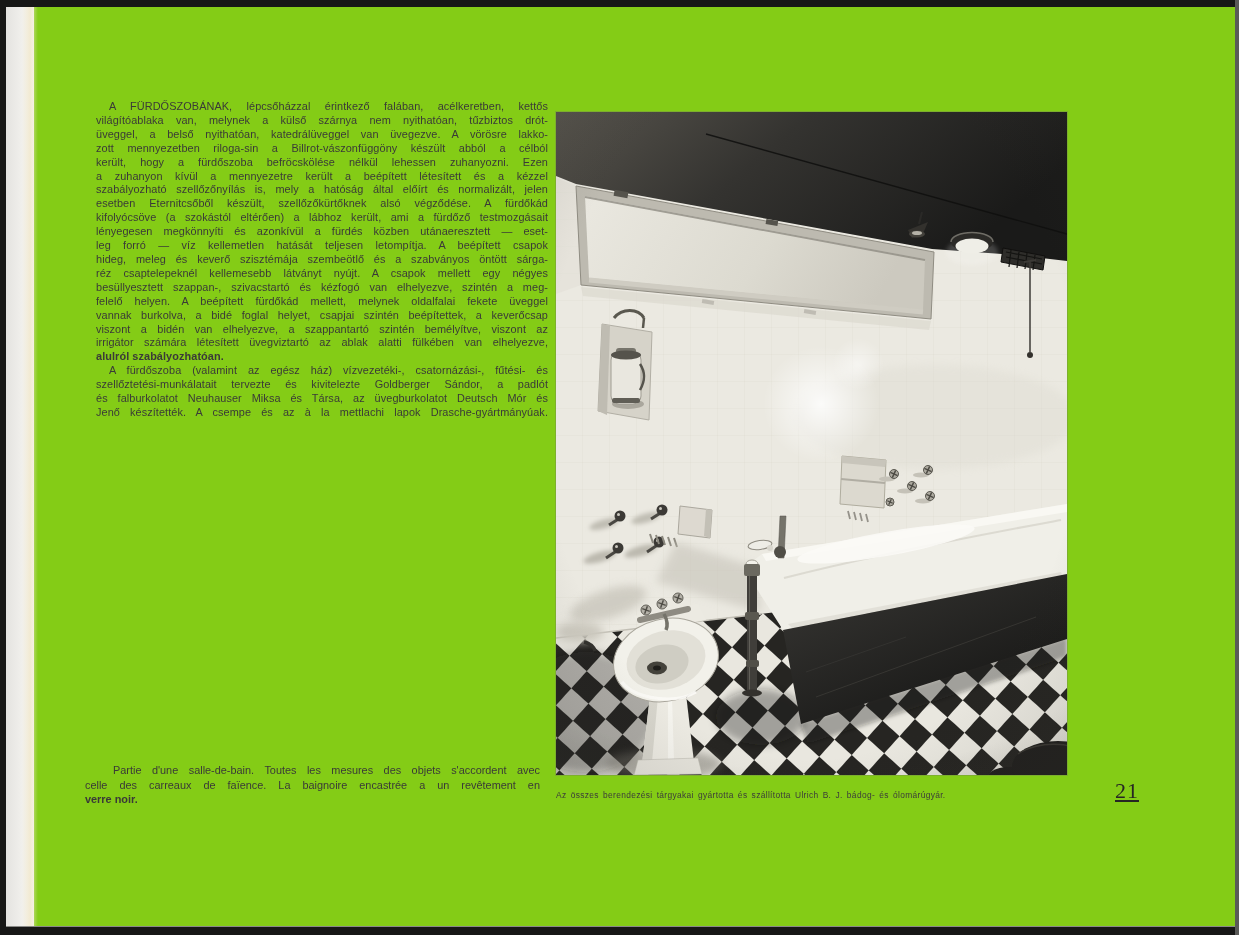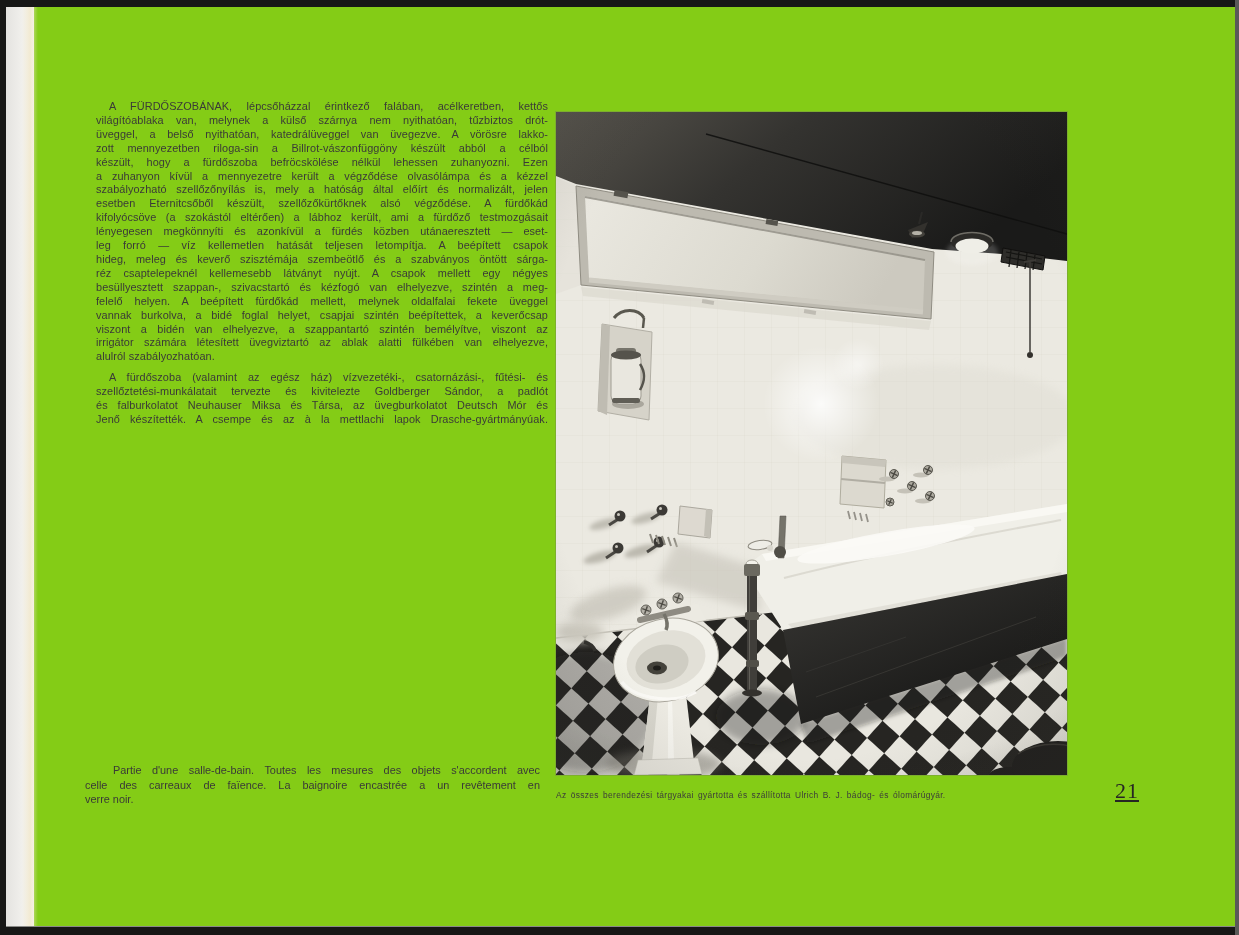--- a/index.html
+++ b/index.html
@@ -11,23 +11,23 @@
   .bar-left{position:absolute;left:0;top:0;width:6px;height:935px;background:#171716;}
   .bar-bottom{position:absolute;left:0;top:926px;width:1239px;height:9px;background:#171716;border-top:1px solid #8a8a88;}
   .bar-right{position:absolute;left:1235px;top:0;width:4px;height:935px;background:#5a5a58;}
   .gutter{position:absolute;left:6px;top:7px;width:28px;height:919px;
           background:linear-gradient(to right,#e4e3e0,#faf9f5);}
   .gutter-cream{position:absolute;left:22px;top:7px;width:16px;height:919px;
           background:linear-gradient(to right,rgba(240,229,198,0),rgba(240,230,200,.75),rgba(240,229,198,0));}
   
   .article{position:absolute;left:96px;top:100px;width:452px;font-size:10.9px;
            line-height:13.9px;color:#3a3a38;letter-spacing:.08px;}
-  .para2{margin-top:7px;}
+  .para2{margin-top:0;}
   .ln{white-space:nowrap;text-align:justify;text-align-last:justify;}
-  .ln.end{text-align-last:left;}
+  .ln.end{text-align-last:left;font-weight:bold;}
   .ln.ind{text-indent:13px;}
   .caption-fr{position:absolute;left:85px;top:763px;width:455px;font-size:10.9px;
            line-height:14.6px;color:#3a3a38;}
   .caption-fr .ln.ind{text-indent:28px;}
   .photo-fig{position:absolute;left:556px;top:112px;width:511px;height:663px;
            outline:1px solid rgba(110,108,100,.3);}
   .photo-caption{position:absolute;left:556px;top:790px;width:515px;font-size:8.4px;
            letter-spacing:.35px;word-spacing:1.5px;color:#3c3c3a;white-space:nowrap;}
   .page-number{position:absolute;left:1104px;top:778px;width:46px;text-align:center;
            font-family:"Liberation Serif",serif;font-size:22px;color:#262624;letter-spacing:1px;text-decoration:underline;}
@@ -43,22 +43,22 @@
   <div class="bar-right"></div>
   <div class="gutter"></div>
   <div class="gutter-cream"></div>
 
   <div class="article">
     <div>
       <div class="ln ind">A FÜRDŐSZOBÁNAK, lépcsőházzal érintkező falában, acélkeretben, kettős</div>
       <div class="ln">világítóablaka van, melynek a külső szárnya nem nyithatóan, tűzbiztos drót-</div>
       <div class="ln">üveggel, a belső nyithatóan, katedrálüveggel van üvegezve. A vörösre lakko-</div>
       <div class="ln">zott mennyezetben riloga-sin a Billrot-vászonfüggöny készült abból a célból</div>
-      <div class="ln">készült, hogy a fürdőszoba befröcskölése nélkül lehessen zuhanyozni. Ezen</div>
-      <div class="ln">a zuhanyon kívül a mennyezetre került a végződése olvasólámpa és a kézzel</div>
+      <div class="ln">került, hogy a fürdőszoba befröcskölése nélkül lehessen zuhanyozni. Ezen</div>
+      <div class="ln">a zuhanyon kívül a mennyezetre került a beépített létesített és a kézzel</div>
       <div class="ln">szabályozható szellőzőnyílás is, mely a hatóság által előírt és normalizált, jelen</div>
       <div class="ln">esetben Eternitcsőből készült, szellőzőkürtőknek alsó végződése. A fürdőkád</div>
       <div class="ln">kifolyócsöve (a szokástól eltérően) a lábhoz került, ami a fürdőző testmozgásait</div>
       <div class="ln">lényegesen megkönnyíti és azonkívül a fürdés közben utánaeresztett — eset-</div>
       <div class="ln">leg forró — víz kellemetlen hatását teljesen letompítja. A beépített csapok</div>
       <div class="ln">hideg, meleg és keverő szisztémája szembeötlő és a szabványos öntött sárga-</div>
       <div class="ln">réz csaptelepeknél kellemesebb látványt nyújt. A csapok mellett egy négyes</div>
       <div class="ln">besüllyesztett szappan-, szivacstartó és kézfogó van elhelyezve, szintén a meg-</div>
       <div class="ln">felelő helyen. A beépített fürdőkád mellett, melynek oldalfalai fekete üveggel</div>
       <div class="ln">vannak burkolva, a bidé foglal helyet, csapjai szintén beépítettek, a keverőcsap</div>

